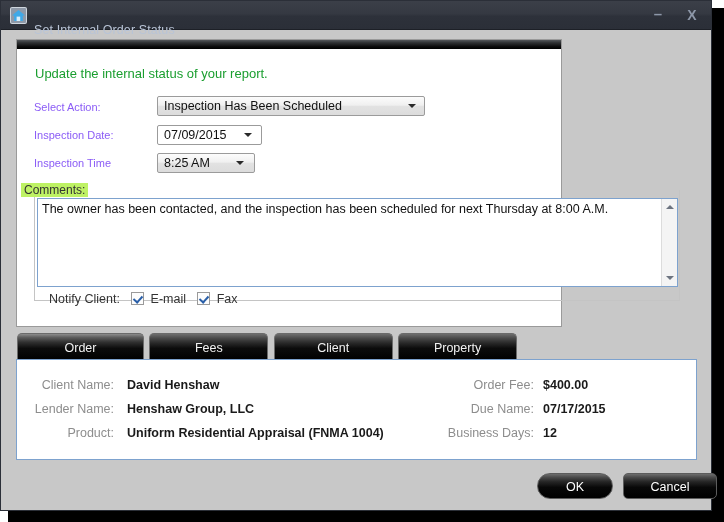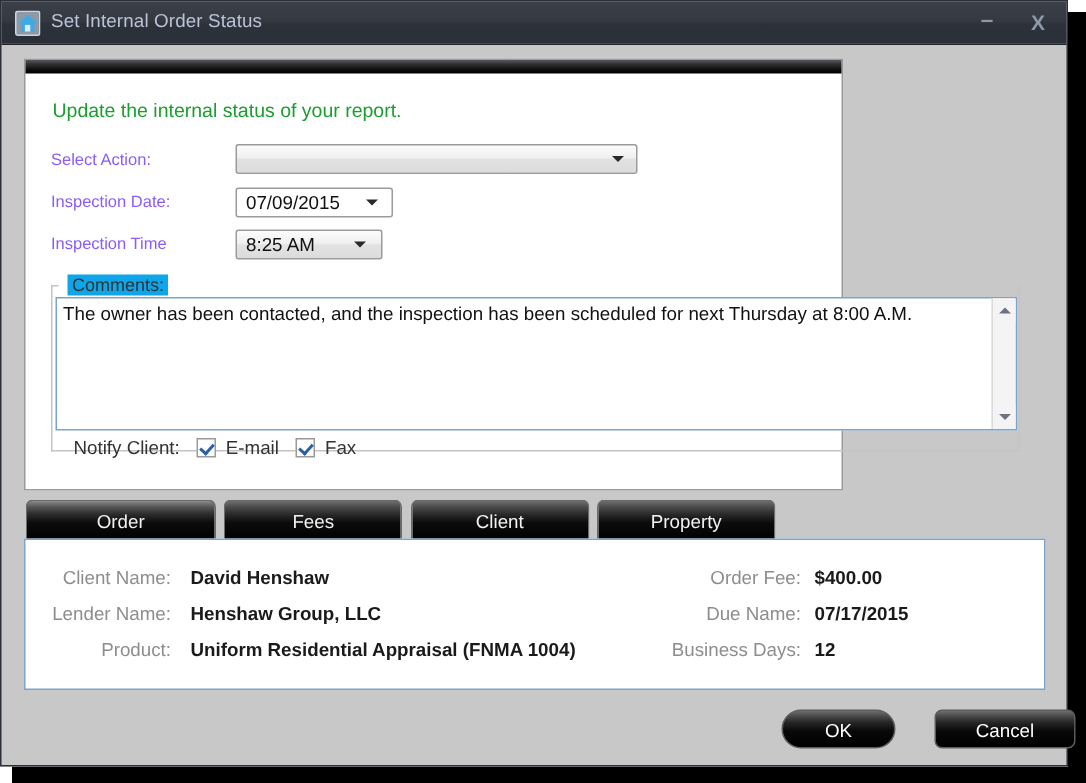--- a/index.html
+++ b/index.html
@@ -49,21 +49,21 @@
     border-bottom: 1px solid #1d2027;
     box-sizing: border-box;
   }
   #app-icon {
     position: absolute;
     left: 9px; top: 6px;
     width: 17px; height: 17px;
   }
   #title-text {
     position: absolute;
-    left: 33px; top: 6px;
+    left: 33px; top: 22px;
     color: #b9c4d6;
     font-size: 12.5px;
     letter-spacing: .1px;
     white-space: nowrap;
   }
   .win-btn {
     position: absolute;
     top: 5px;
     width: 22px; height: 19px;
     color: #8d97a8;
@@ -171,24 +171,24 @@
   }
   #comments-group::before {
     content: "";
     position: absolute;
     left: -1px; top: 0;
     width: 5px;
     border-top: 1px solid #c4c4c4;
   }
   #comments-label {
     position: absolute;
-    left: 28px; top: 143px;
+    left: 4px; top: 143px;
     color: #333333;
     font-size: 12px;
-    background: #0ea5e9;
+    background: #bef264;
     padding: 0 3px;
     white-space: nowrap;
     text-align: right;
   }
   #comments-box {
     position: absolute;
     left: 20px; top: 158px;
     width: 641px; height: 89px;
     background: #ffffff;
     border: 1px solid #7da2ce;
@@ -344,21 +344,21 @@
     border: 1px solid #5d5d5d;
     border-radius: 5px;
     color: #ffffff;
     font-size: 12.5px;
     text-align: center;
     line-height: 26px;
     box-sizing: border-box;
     cursor: default;
     user-select: none;
   }
-  #btn-ok     { left: 520px; width: 76px; border-radius: 13px; }
+  #btn-ok     { left: 536px; width: 76px; border-radius: 13px; }
   #btn-cancel { left: 622px; width: 94px; }
 </style>
 </head>
 <body>
 
 <div id="window-shadow-right"></div>
 <div id="window-shadow-bottom"></div>
 
 <div id="window">
 
@@ -376,20 +376,21 @@
     <div class="win-btn" id="btn-close">X</div>
   </div>
 
   <div id="upper-panel">
     <div id="upper-panel-topbar"></div>
 
     <div id="status-note">Update the internal status of your report.</div>
 
     <div class="form-label" id="lbl-action">Select Action:</div>
     <div class="combo" id="combo-action">
+      <span class="cv">Inspection Has Been Scheduled</span>
       <span class="arrow"></span>
     </div>
 
     <div class="form-label" id="lbl-date">Inspection Date:</div>
     <div class="combo" id="combo-date">
       <span class="cv">07/09/2015</span>
       <span class="arrow"></span>
     </div>
 
     <div class="form-label" id="lbl-time">Inspection Time</div>

